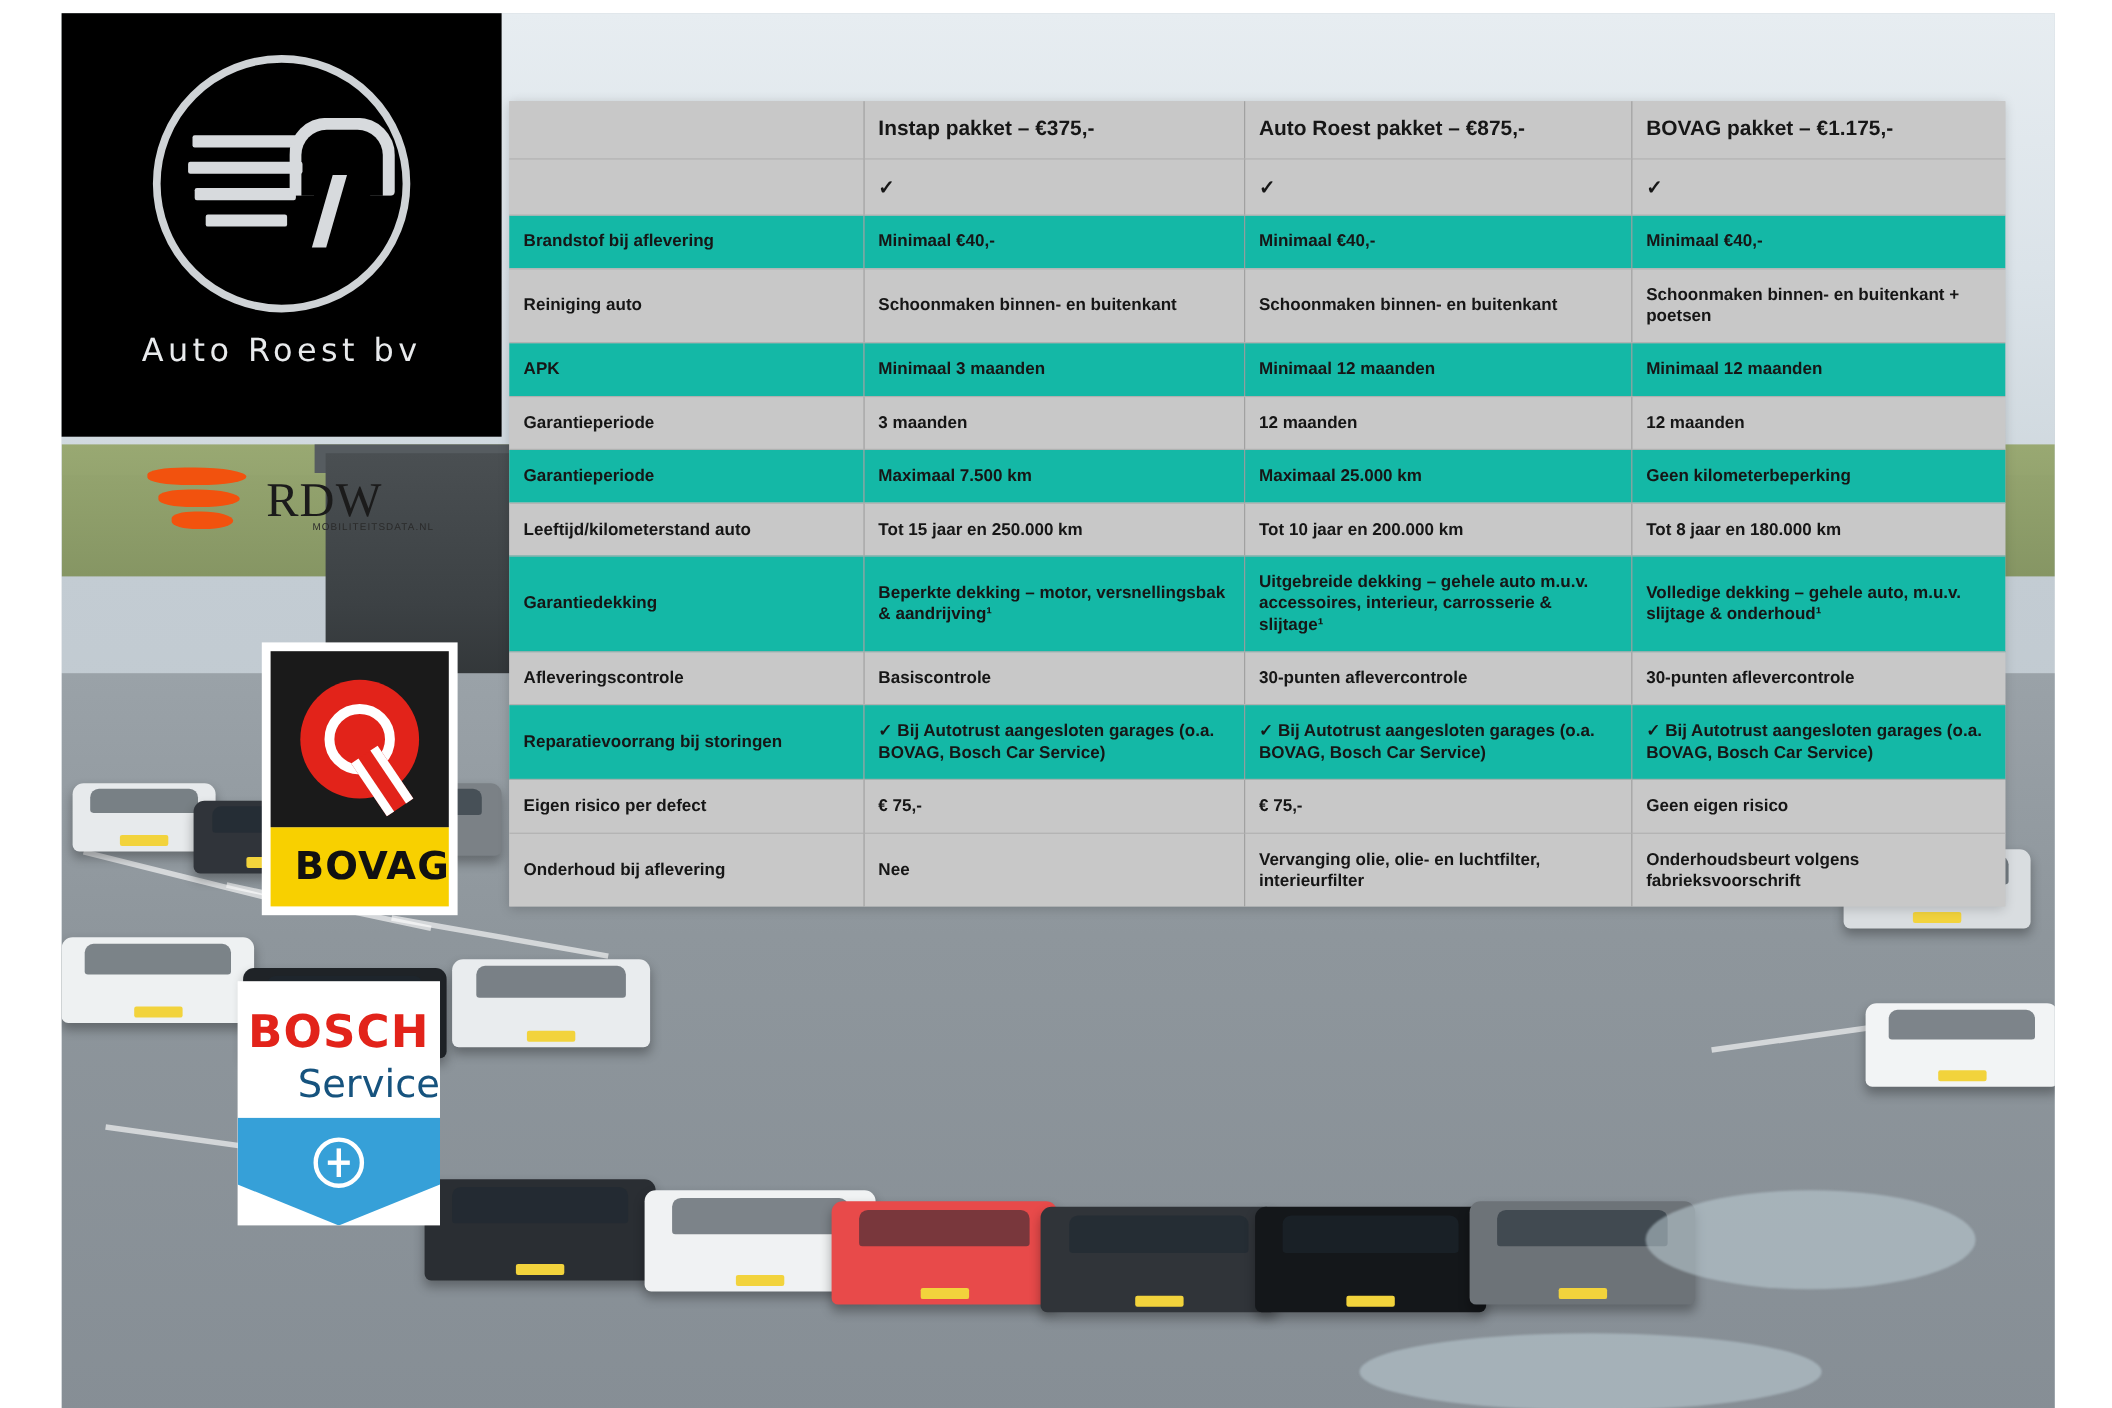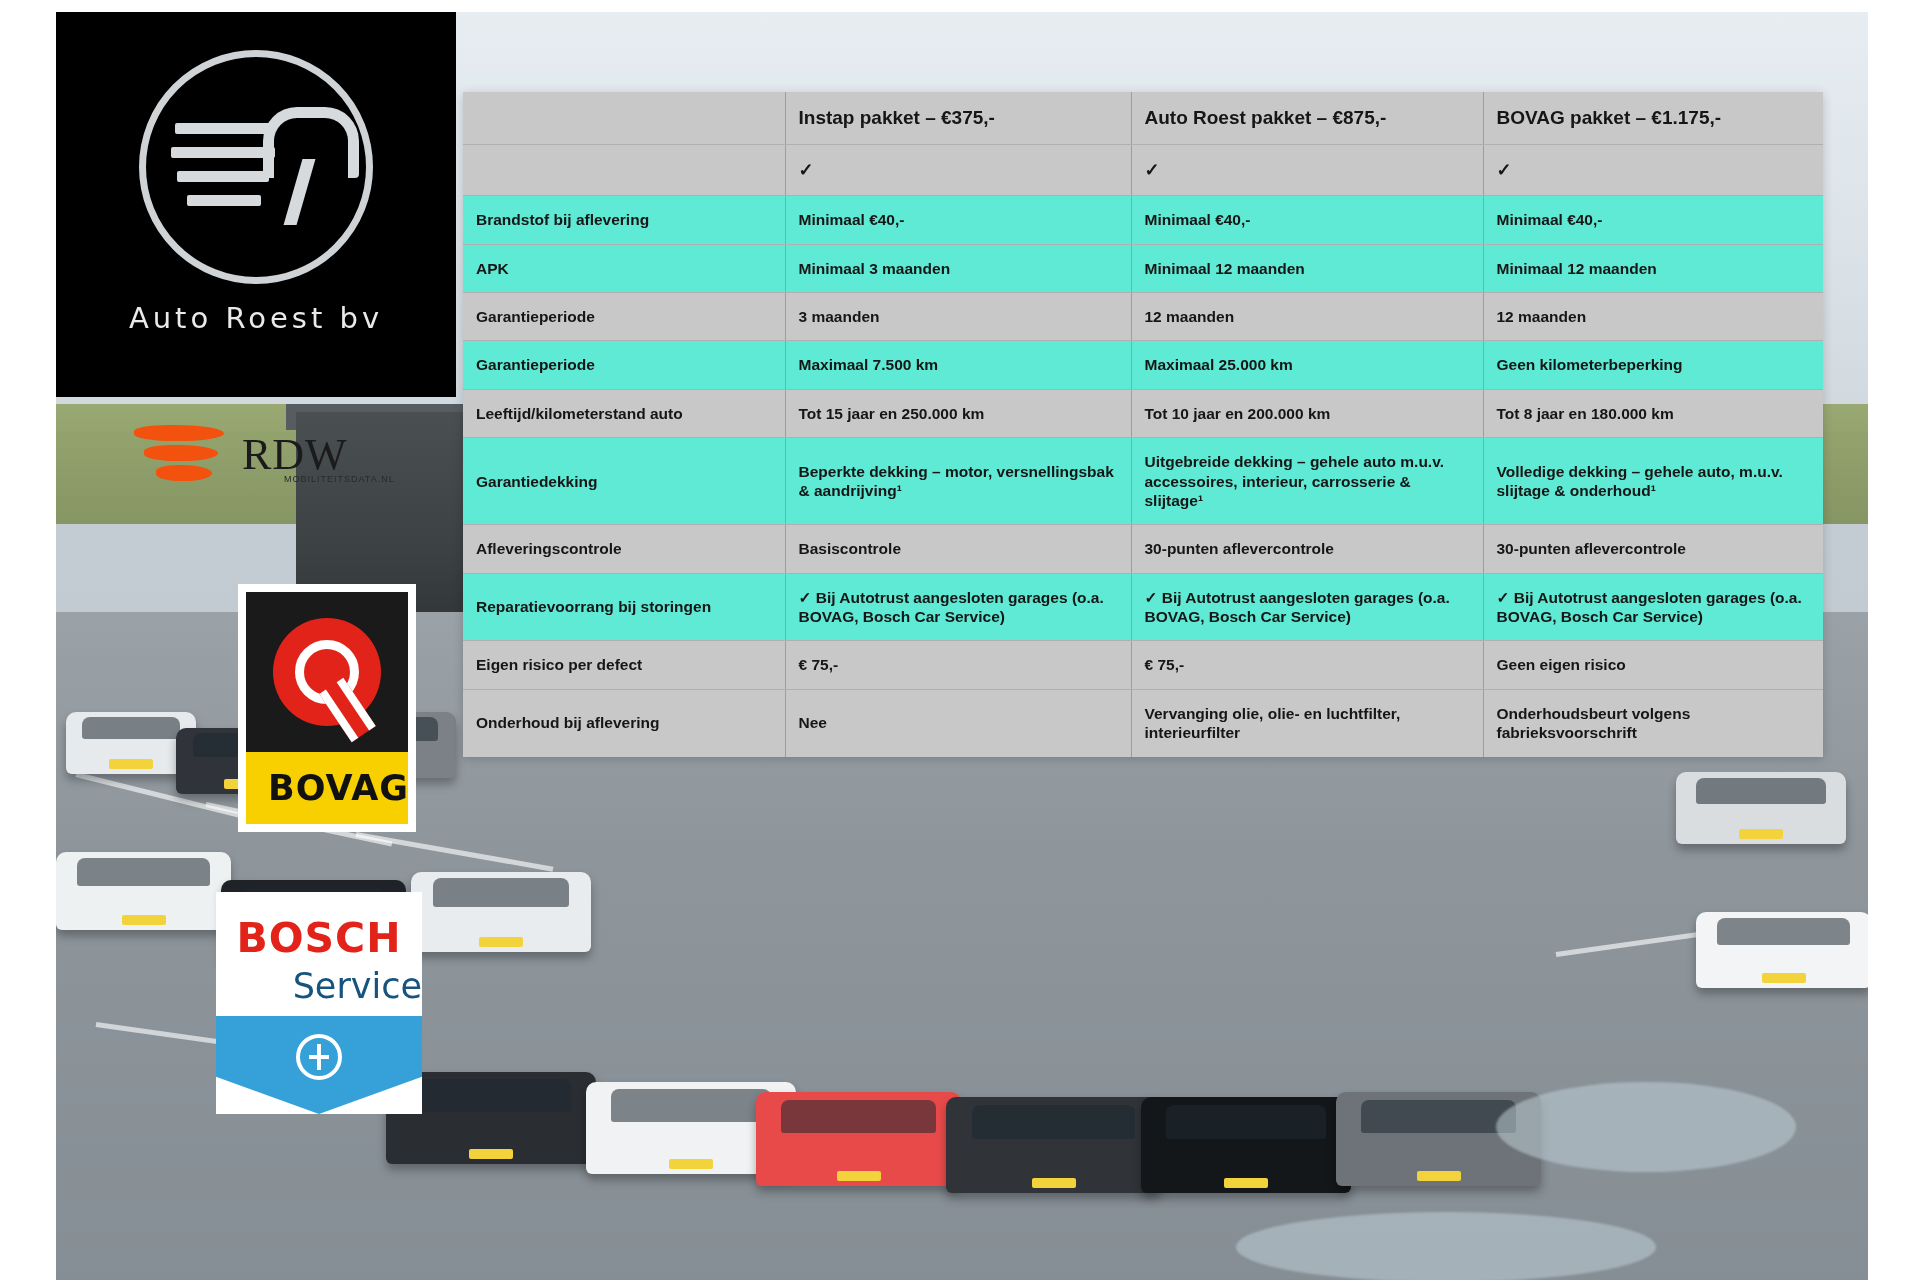--- a/index.html
+++ b/index.html
@@ -167,21 +167,21 @@
   .bovag-bottom {
     width: 100%; height: 72px; background: #f8d000;
     display: flex; align-items: center; justify-content: center; padding-left: 23px;
   }
   .bovag-word {
     font-size: 35px; font-weight: bold; color: #111; letter-spacing: 1px;
     font-family: "DejaVu Sans", sans-serif;
   }
 
   .bosch-badge {
-    position: absolute; left: 160px; top: 880px; width: 206px; height: 222px;
+    position: absolute; left: 160px; top: 880px; width: 184px; height: 222px;
     background: #ffffff;
   }
   .bosch-title {
     position: absolute; left: 0; top: 22px; width: 100%;
     text-align: center; color: #e2231a; font-size: 41px; font-weight: bold;
     letter-spacing: 1px; font-family: "DejaVu Sans", sans-serif;
   }
   .bosch-sub {
     position: absolute; left: 0; top: 74px; width: 100%;
     text-align: right; color: #16537e; font-size: 35px;
@@ -243,21 +243,21 @@
   thead th {
     font-size: 19px;
     padding-top: 20px;
     padding-bottom: 20px;
     background: #c8c8c8;
     border-bottom: 1px solid #9d9d9d;
   }
   thead th.blank { background: #c8c8c8; }
 
   tbody tr td { background: #c8c8c8; }
-  tbody tr.alt td { background: #5eead4; }
+  tbody tr.alt td { background: #14b8a6; }
 
   td.rowlabel { font-weight: bold; }
   td.check { font-size: 18px; }
 </style>
 </head>
 <body>
 
 <div class="page">
 
   <div class="photo">
@@ -383,20 +383,26 @@
           <td class="check">✓</td>
           <td class="check">✓</td>
           <td class="check">✓</td>
         </tr>
         <tr class="alt">
           <td class="rowlabel">Brandstof bij aflevering</td>
           <td>Minimaal €40,-</td>
           <td>Minimaal €40,-</td>
           <td>Minimaal €40,-</td>
         </tr>
+        <tr>
+          <td class="rowlabel">Reiniging auto</td>
+          <td>Schoonmaken binnen- en buitenkant</td>
+          <td>Schoonmaken binnen- en buitenkant</td>
+          <td>Schoonmaken binnen- en buitenkant + poetsen</td>
+        </tr>
         <tr class="alt">
           <td class="rowlabel">APK</td>
           <td>Minimaal 3 maanden</td>
           <td>Minimaal 12 maanden</td>
           <td>Minimaal 12 maanden</td>
         </tr>
         <tr>
           <td class="rowlabel">Garantieperiode</td>
           <td>3 maanden</td>
           <td>12 maanden</td>

